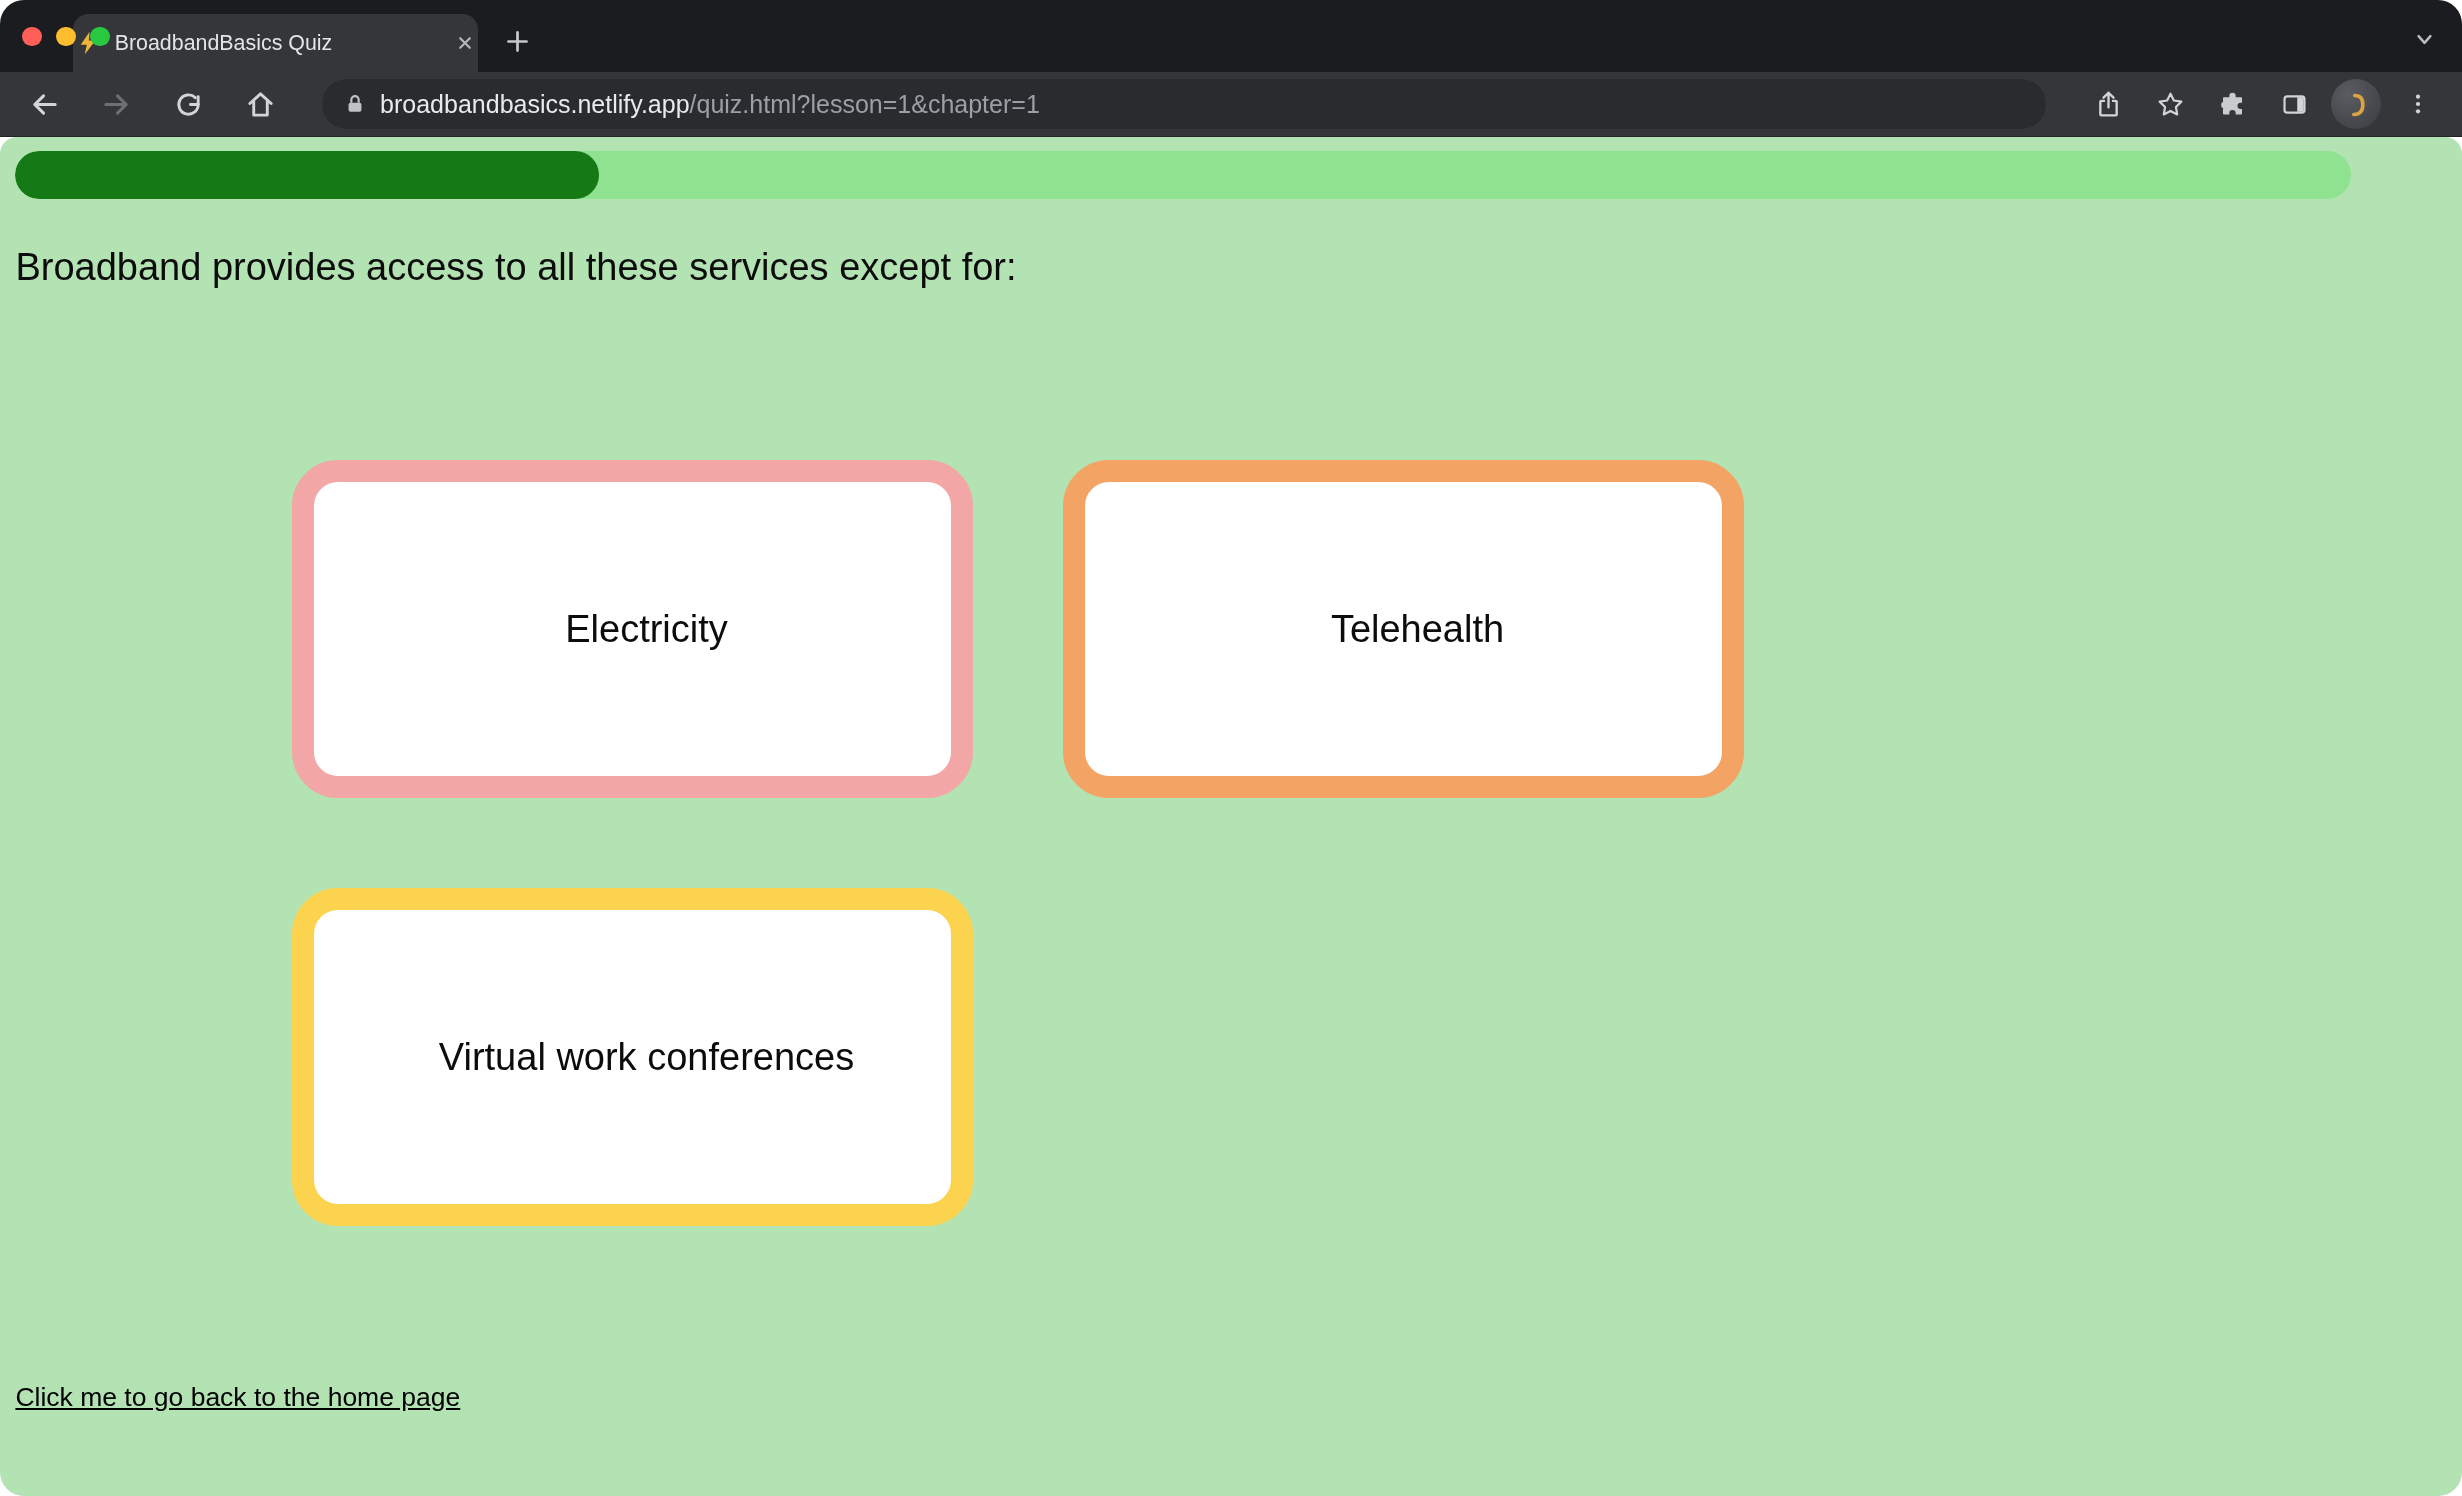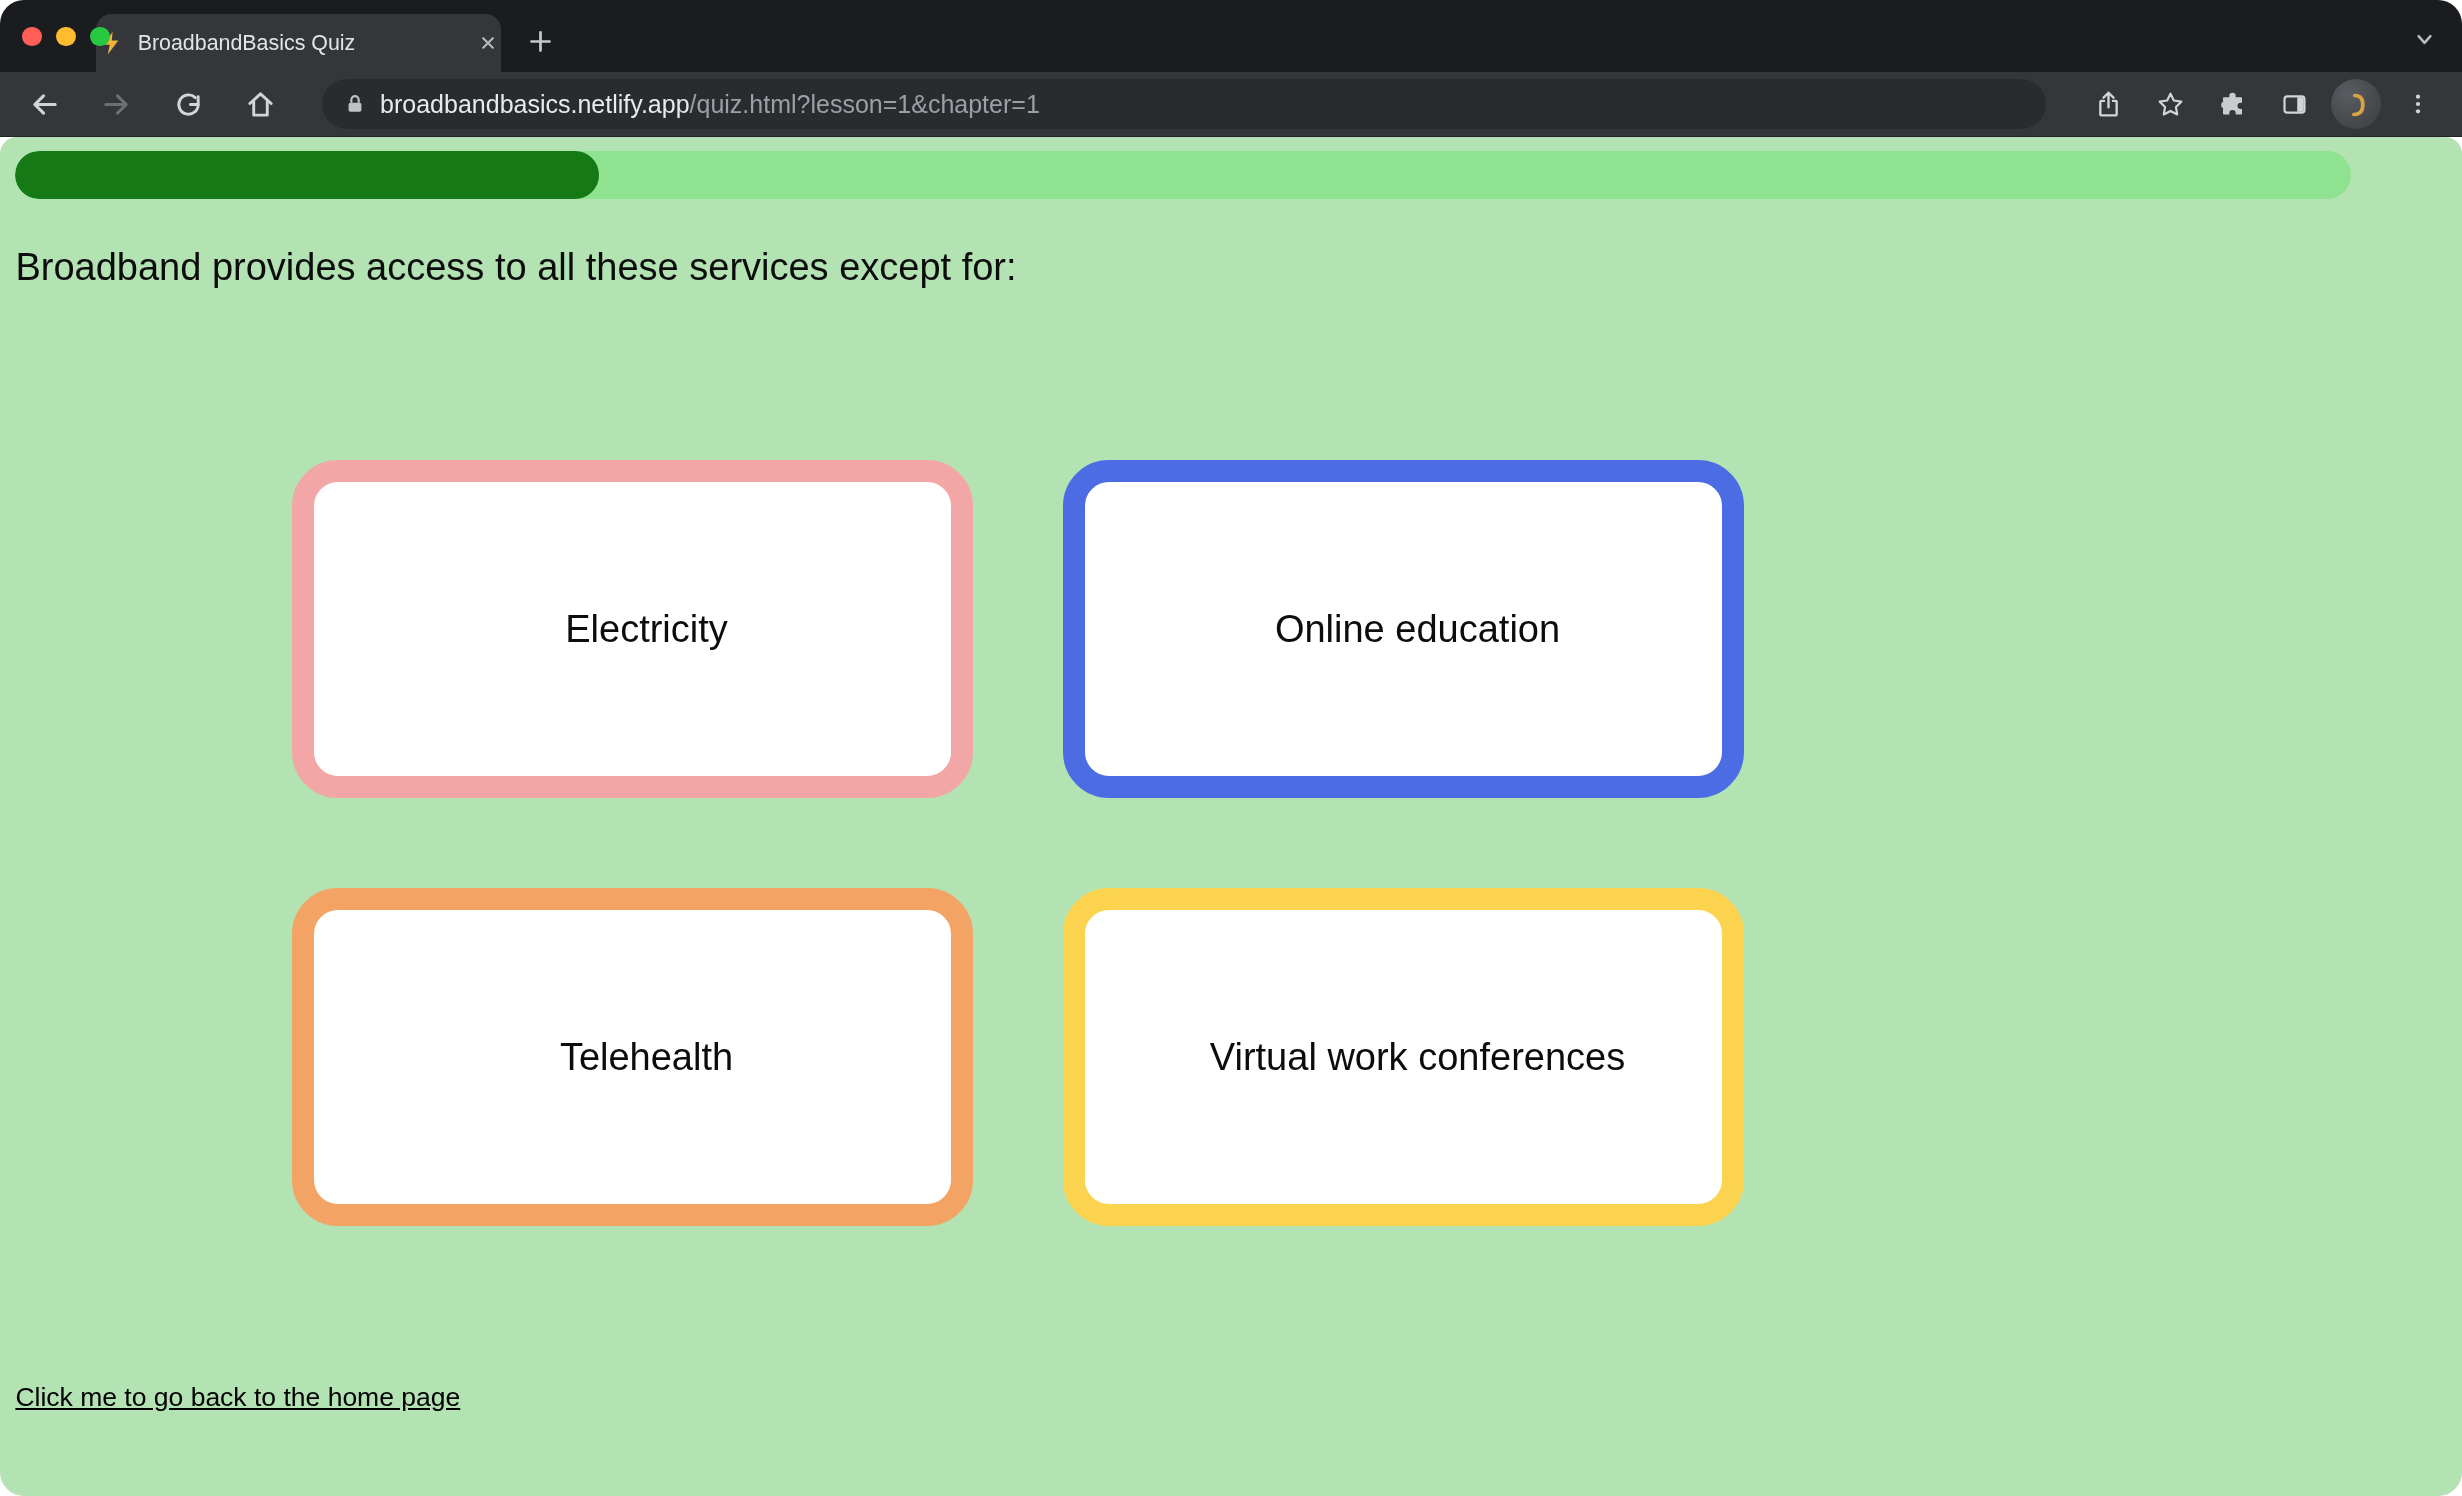--- a/index.html
+++ b/index.html
@@ -4,21 +4,21 @@
 <style>
   * { margin:0; padding:0; box-sizing:border-box; }
   html,body { width:2462px; height:1496px; background:#ffffff; font-family:"Liberation Sans", sans-serif; }
   .window { position:relative; width:2462px; height:1496px; border-radius:24px; overflow:hidden; display:flex; flex-direction:column; }
 
   
   .tabstrip { flex:0 0 72px; background:#1b1c1f; display:flex; align-items:flex-end; position:relative; }
   .traffic { position:absolute; left:22px; top:26.5px; display:flex; gap:14.5px; }
   .tl { width:19.7px; height:19.7px; border-radius:50%; display:inline-block; }
   .tl.red { background:#ff5f57; } .tl.yellow { background:#febc2e; } .tl.green { background:#28c840; }
-  .tab { margin-left:96px; height:58px; width:405px; background:#35363a; border-radius:15.4px 15.4px 0 0;
+  .tab { margin-left:73px; height:58px; width:405px; background:#35363a; border-radius:15.4px 15.4px 0 0;
          display:flex; align-items:center; padding:0 2px; gap:13.7px; cursor:pointer;justify-content:flex-end; }
   .tab-title { flex:1; color:#e2e4e7; font-size:21.4px; white-space:nowrap; overflow:hidden; text-overflow:ellipsis; }
   .icon-btn { display:grid; place-items:center; border-radius:50%; cursor:pointer; }
   .newtab { width:48px; height:48px; margin:0 0 6.8px 15.4px; }
   .tabsearch { position:absolute; right:19px; top:20.5px; width:38px; height:38px; }
 
   
   .toolbar { flex:0 0 65px; background:#35363a; display:flex; align-items:center; padding:0 19px; gap:22px; border-bottom:0.9px solid rgba(0,0,0,.35);text-align:center; }
   .nav-btn { width:50px; height:50px; }
   .urlbar { flex:1; height:50px; margin:0 15.4px; background:#2a2b2f; border-radius:25px; display:flex; align-items:center; padding:0 22px; gap:13.7px; cursor:text; overflow:hidden; }
@@ -154,23 +154,20 @@
     <div class="progress-track" style="background: rgb(143, 226, 143);">
       <div class="progress-fill" style="background: rgb(21, 122, 21); width: 25%;"></div>
     </div>
 
     <h1 class="question">Broadband provides access to all these services except for:</h1>
 
     <div class="answers">
       <div class="card" style="border-color: rgb(243, 166, 166);">
         <span>Electricity</span>
       </div>
-      <div class="card" style="border-color: rgb(75, 108, 226);">
-        <span>Online education</span>
-      </div>
       <div class="card" style="border-color: rgb(243, 164, 100);">
         <span>Telehealth</span>
       </div>
       <div class="card" style="border-color: rgb(251, 211, 79); text-align: right;">
         <span>Virtual work conferences</span>
       </div>
     </div>
 
     <a class="home-link" href="#" style="color: #000000;">Click me to go back to the home page</a>
   </div>

